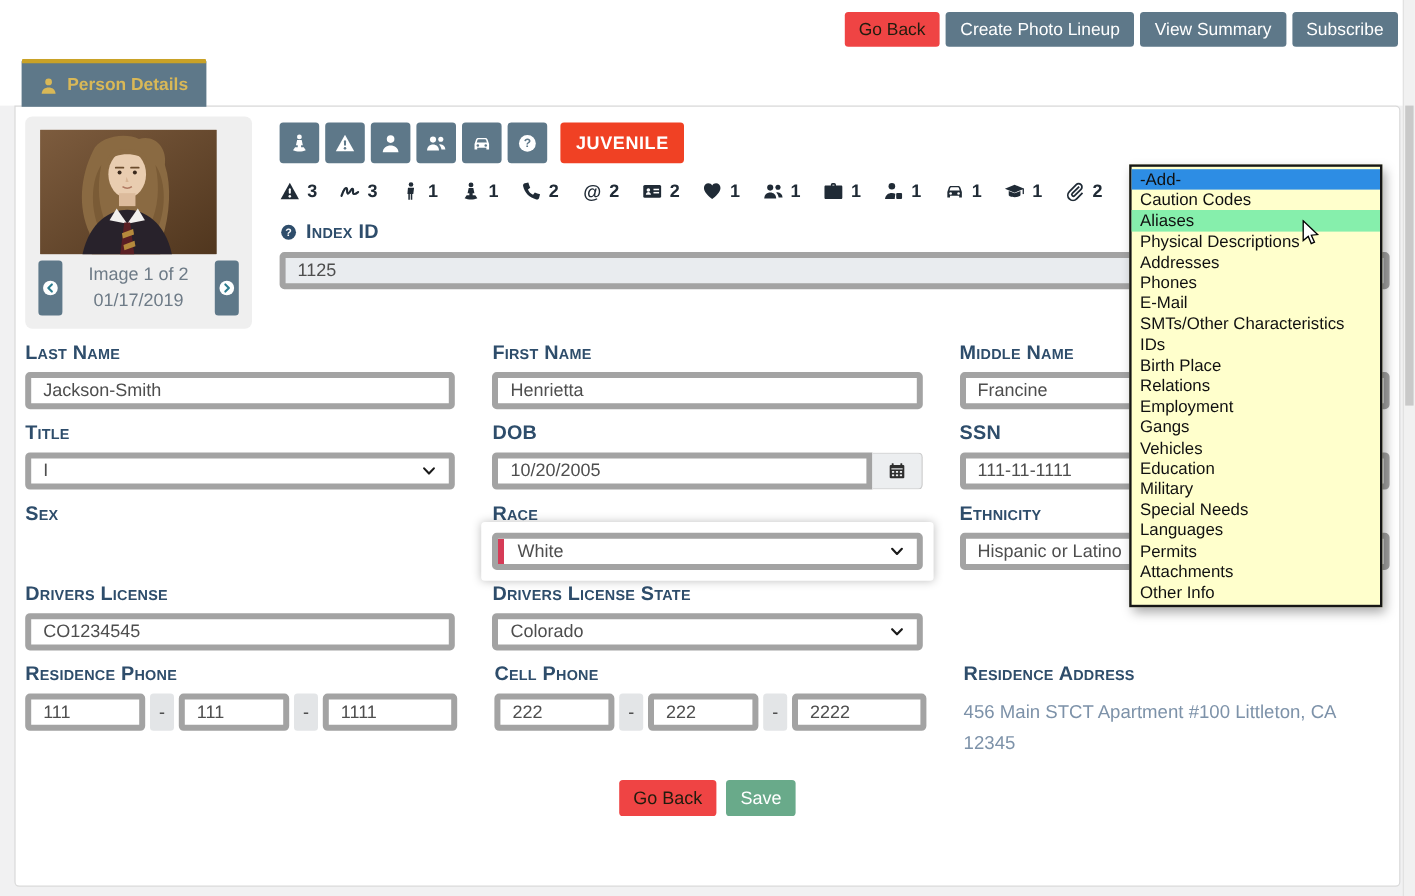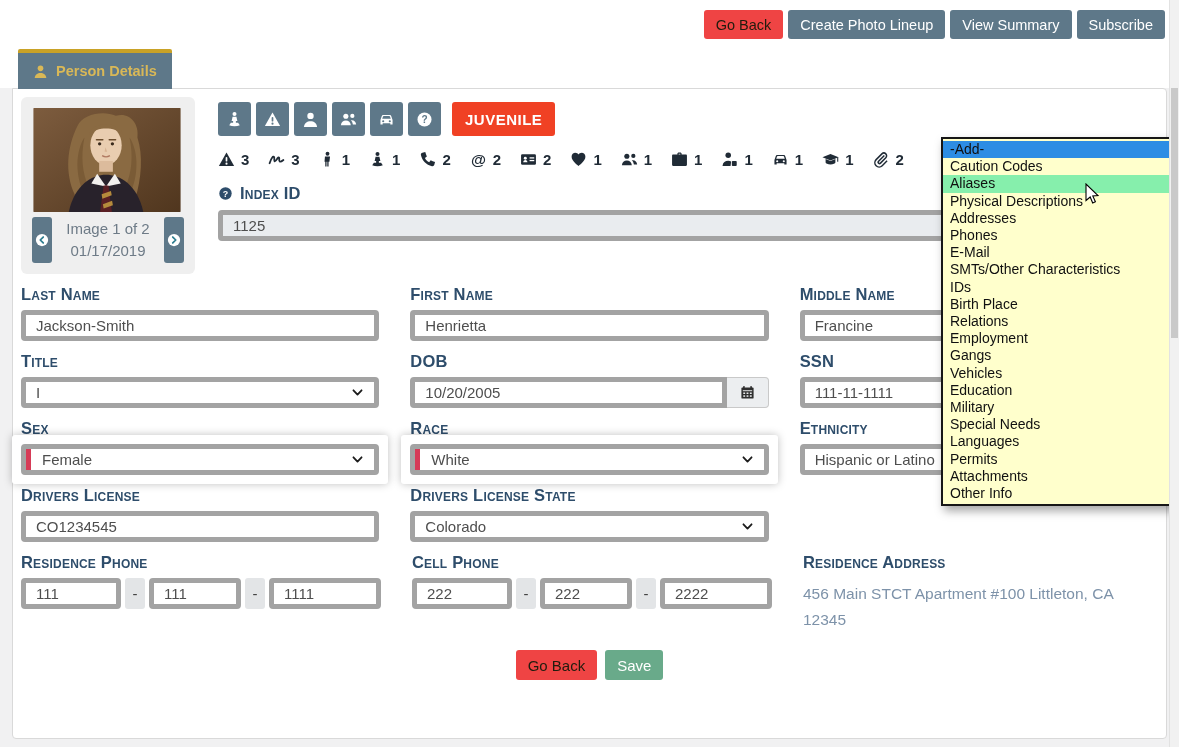--- a/index.html
+++ b/index.html
@@ -12,21 +12,21 @@
   .btn.slate{background:#5e7889;color:#fff;}
   .btn.gold{background:#ef4444;color:#201c0e;}
   .btn.green{background:#69aa8a;color:#fff;}
   .tab{position:absolute;left:18px;bottom:-1px;display:inline-flex;align-items:center;gap:8px;
     background:#5e7889;border-top:4px solid #c9a227;height:40px;padding:0 15px;
     border-radius:2px 2px 0 0;color:#d9b857;font-weight:bold;font-size:14.5px;z-index:5;}
   .tab svg{width:15px;height:15px;}
   .panel{position:relative;margin:0 12px;background:#fff;border:1px solid #d9d9d9;
     border-radius:0 4px 4px 4px;padding:8px 8px 14px;height:651px;}
   .top-sec{display:flex;gap:23px;}
-  .photo-card{width:174px;background:#efefef;border-radius:6px;padding:11px;flex:none;}
+  .photo-card{width:189px;background:#efefef;border-radius:6px;padding:11px;flex:none;}
   .photo{width:150px;height:104px;overflow:hidden;border-radius:2px;display:block;}
   .ph-nav{display:flex;align-items:center;margin-top:5px;}
   .nav-btn{width:20px;height:46px;background:#5e7889;border:none;border-radius:3px;
     display:flex;align-items:center;justify-content:center;cursor:pointer;padding:0;flex:none;}
   .nav-btn svg{width:14px;height:14px;}
   .ph-cap{flex:1;text-align:center;color:#6e7b87;font-size:15px;line-height:1.5;}
   .tool-col{padding-top:5px;flex:1;min-width:0;}
   .icon-row{display:flex;gap:5px;align-items:center;}
   .icon-btn{width:33px;height:34px;background:#5e7889;border:none;border-radius:3px;color:#fff;
     display:flex;align-items:center;justify-content:center;cursor:pointer;padding:0;}
@@ -63,21 +63,21 @@
     justify-content:center;color:#2e2e2e;cursor:pointer;}
   .addon svg{width:15px;height:15px;}
   .addon .cut{fill:#eceef0;}
   .phone-row{display:flex;align-items:center;}
   .p1{width:100px;} .p2{width:92px;} .p3{width:112px;}
   .p-sep{width:20px;height:31px;background:#e3e5e7;border-radius:3px;margin:0 4px;flex:none;
     display:flex;align-items:center;justify-content:center;color:#444;font-size:15px;}
   .addr{color:#7d92a9;font-size:15.5px;line-height:1.65;margin-top:9px;max-width:370px;}
   .footer{display:flex;justify-content:center;gap:8px;margin-top:18px;}
   .footer .btn{height:30px;font-size:15px;}
-  .dropdown{position:absolute;left:941px;top:137px;width:237px;background:#ffffcc;
+  .dropdown{position:absolute;left:941px;top:137px;width:211px;background:#ffffcc;
     border:2px solid #161616;box-shadow:3px 5px 9px rgba(0,0,0,.35);z-index:60;padding:2px 0;}
   .dd-item{font-size:14px;line-height:17.2px;padding-left:7px;color:#101010;
     white-space:nowrap;overflow:hidden;cursor:default;}
   .dd-item.selected{background:#2d8de4;}
   .dd-item.hover{background:#86efac;}
   .cursor{position:absolute;left:1082px;top:183px;z-index:70;pointer-events:none;}
   .sb{position:absolute;right:0;top:0;width:10px;height:747px;background:#f1f1f1;
     border-left:1px solid #e2e2e2;z-index:80;}
   .sb-thumb{position:absolute;left:1px;width:7px;top:88px;height:250px;background:#c9c9c9;}
 </style>
@@ -405,30 +405,20 @@
         </div>
       </div>
       </div>
     <div><div class="lbl fld-lbl">SSN</div>
       <input class="ctl" value="111-11-1111" style=""></div>
   </div>
 
   <div class="grid">
     <div>
         <div class="lbl fld-lbl">Sex</div>
-      <div class="spot">
-        <div class="ctl selbox req">
-          <span>Female</span>
-          <span class="chev">
-              <svg viewBox="0 0 16 16">
-                <path d="M3 5.3 8 10.6 13 5.3" fill="none" stroke="currentColor" stroke-width="2.2" stroke-linecap="round" stroke-linejoin="round"></path>
-              </svg>
-            </span>
-        </div>
-        </div>
       </div>
     <div>
         <div class="lbl fld-lbl">Race</div>
       <div class="spot">
         <div class="ctl selbox req">
           <span>White</span>
           <span class="chev">
               <svg viewBox="0 0 16 16">
                 <path d="M3 5.3 8 10.6 13 5.3" fill="none" stroke="currentColor" stroke-width="2.2" stroke-linecap="round" stroke-linejoin="round"></path>
               </svg>

